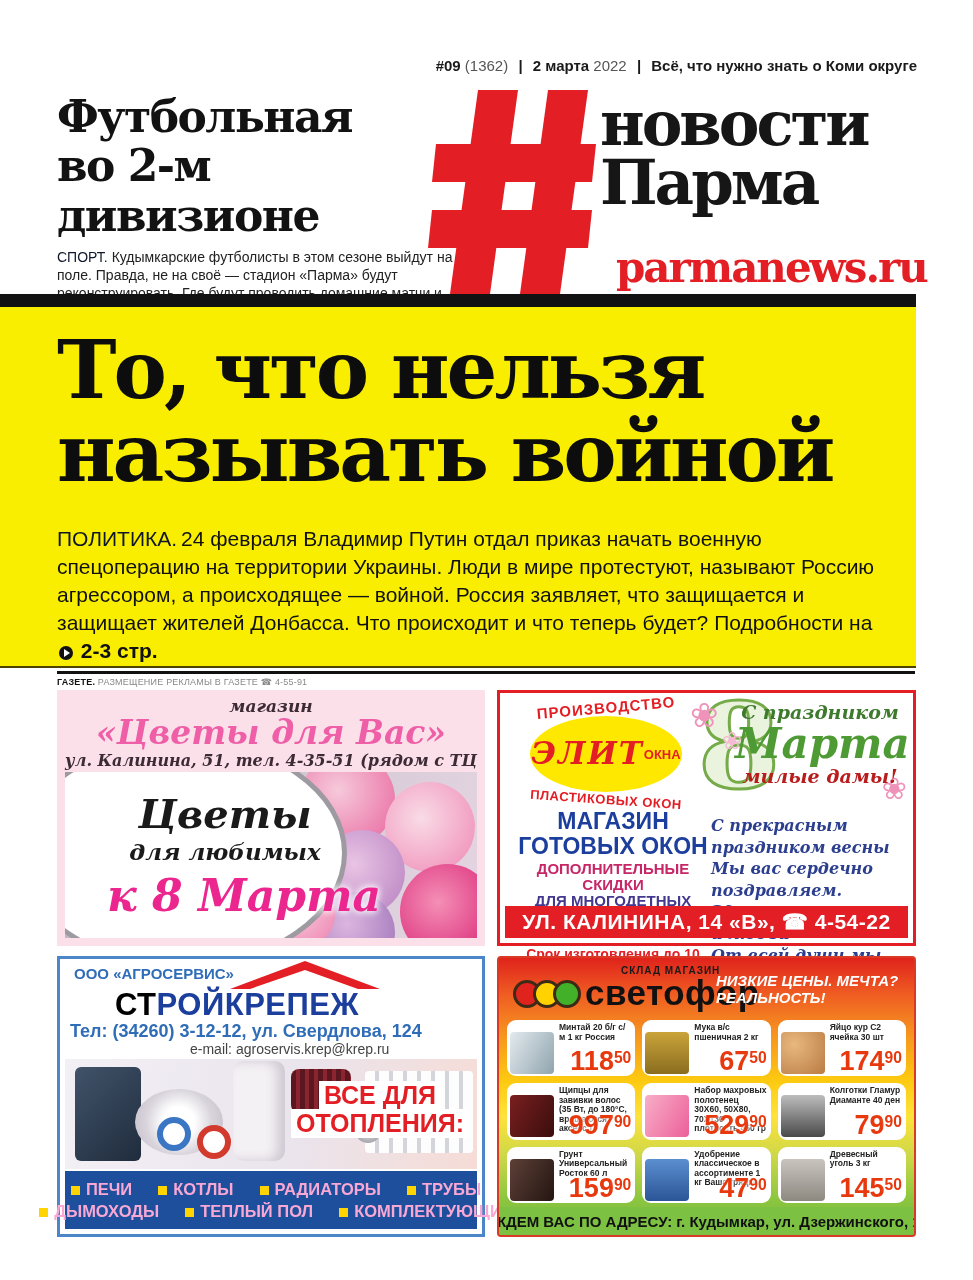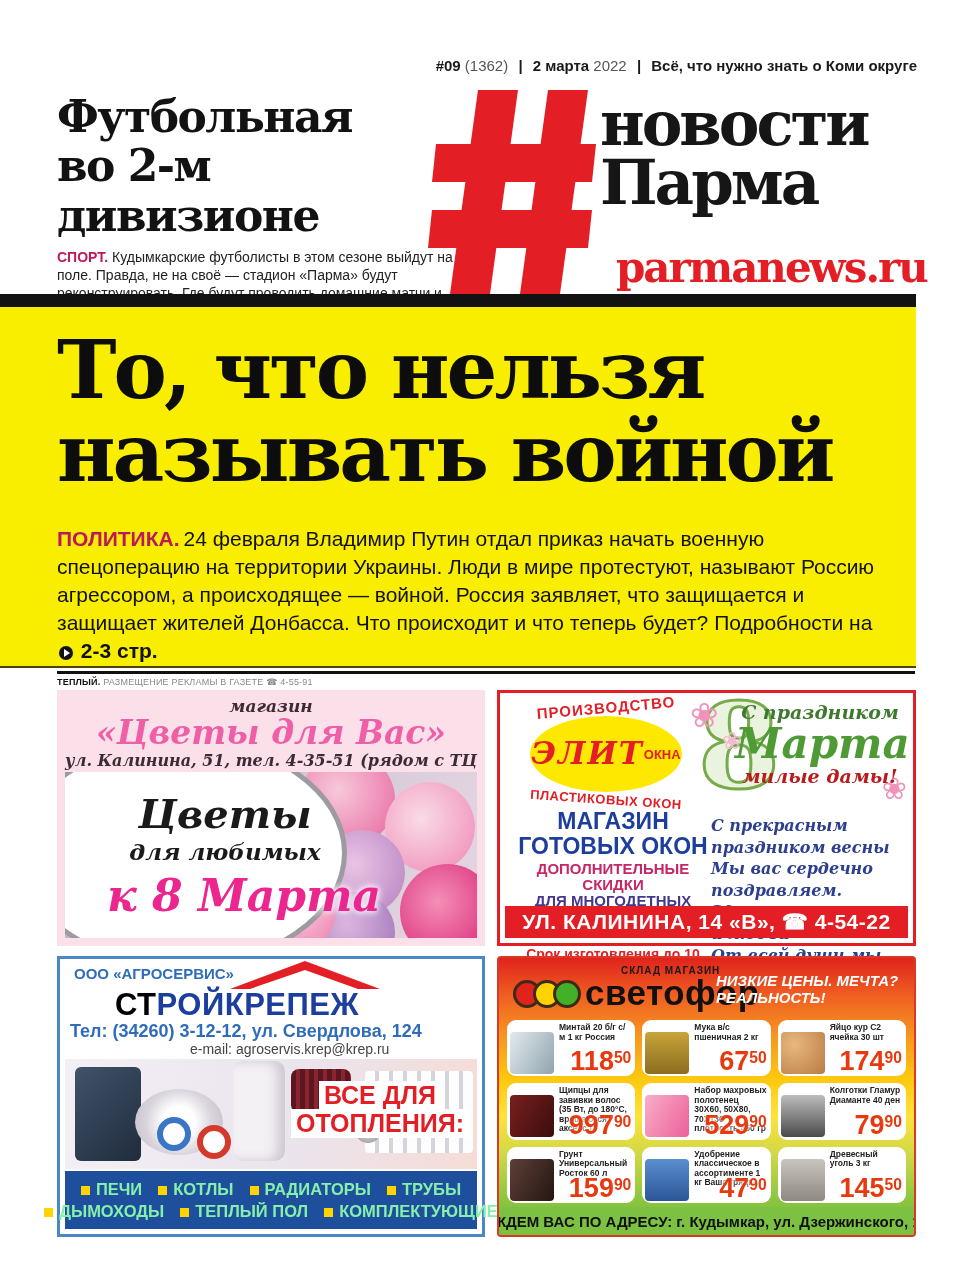--- a/index.html
+++ b/index.html
@@ -10,21 +10,21 @@
   .meta { position:absolute; top:57px; right:56px; font-size:15px; color:#1a1a1a; white-space:nowrap; }
   .meta b { font-weight:bold; }
   .meta .lt { color:#555; font-weight:normal; }
   .meta .sep { margin:0 6px; color:#1a1a1a; font-weight:bold; }
 
   
   .top-headline { position:absolute; left:57px; top:92px; width:400px;
       font-family:"DejaVu Serif", serif; font-weight:bold; font-size:44px; line-height:1.12;
       letter-spacing:-1.5px; color:#121212; }
   .sport { position:absolute; left:57px; top:248px; width:418px; font-size:14px; line-height:1.3; color:#222; }
-  .rubric { color:#be185d; font-weight:bold; margin-right:4px; }
+  .rubric { color:#0f172a; font-weight:normal; margin-right:4px; }
   .play-icon { display:inline-block; width:14px; height:14px; border-radius:50%; background:#111;
       position:relative; vertical-align:-2px; margin:0 2px; }
   .play-icon::after { content:""; position:absolute; left:5px; top:3px;
       border-left:6px solid #fff; border-top:4px solid transparent; border-bottom:4px solid transparent; }
   .page-ref { font-weight:bold; }
 
   
   .hash-svg { position:absolute; left:428px; top:90px; }
   .logo-title { position:absolute; left:600px; top:94px; font-family:"DejaVu Serif", serif;
       font-weight:bold; font-size:61px; line-height:0.97; letter-spacing:-3px; color:#161616; }
@@ -115,21 +115,21 @@
   .radiator { position:absolute; right:4px; top:12px; width:108px; height:82px;
       background:repeating-linear-gradient(90deg,#fdfdfe 0 10px,#d4d5da 10px 14px); border-radius:4px; }
   .valve { position:absolute; left:290px; top:58px; width:26px; height:26px; border-radius:50%;
       background:radial-gradient(circle,#e8e8ea,#8d8d93); }
   .st-slogan { position:absolute; right:8px; top:22px; text-align:center; }
   .st-slogan div { display:inline-block; background:#fff; color:#e31e24; font-weight:bold; font-size:25px;
       line-height:1.05; padding:1px 5px; }
   .stroy-bar { position:absolute; left:5px; right:5px; bottom:5px; height:58px; background:#1d4f9c;
       display:flex; flex-direction:column; align-items:center; justify-content:center; row-gap:3px; }
   .st-row { display:flex; column-gap:16px; }
-  .st-item { color:#86efac; font-weight:bold; font-size:16.5px; white-space:nowrap; }
+  .st-item { color:#f9a8d4; font-weight:bold; font-size:16.5px; white-space:nowrap;padding-left:10px; }
   .bullet { display:inline-block; width:9px; height:9px; background:#ffd400; margin-right:6px; }
 
   
   .svet { position:absolute; left:497px; top:956px; width:419px; height:281px; border-radius:4px;
       border:2px solid #d93a26; overflow:hidden;
       background:linear-gradient(180deg,#e0231c 0%,#ef5c22 13%,#f69220 27%,#fdc910 44%,#ffe23a 57%,#cfd848 71%,#8cc63f 87%,#74b843 100%); }
   .svet-head { position:relative; height:60px; }
   .tl { position:absolute; left:14px; top:22px; display:flex; }
   .tl span { width:28px; height:28px; border-radius:50%; border:3px solid #3d2b16; margin-left:-8px; }
   .tl span:first-child { margin-left:0; background:#e0231c; }
@@ -206,21 +206,21 @@
     </div>
     <div class="politics">
       <span class="rubric">ПОЛИТИКА.</span><span>24 февраля Владимир Путин отдал приказ начать военную спецоперацию на территории Украины. Люди в мире протестуют, называют Россию агрессором, а происходящее — войной. Россия заявляет, что защищается и защищает жителей Донбасса. Что происходит и что теперь будет? Подробности на</span>
       <span class="play-icon"></span>
       <span class="page-ref">2-3 стр.</span>
     </div>
   </div>
 
   <div class="ad-rule"></div>
   <div class="ad-notice">
-    <b>ТЕПЛЫЙ.</b>
+    <b>ГАЗЕТЕ.</b>
     <span>РАЗМЕЩЕНИЕ РЕКЛАМЫ В ГАЗЕТЕ</span>
     <span>☎</span>
     <span>4-55-91</span>
   </div>
 
   <div class="flower">
     <div class="fl-tag">магазин</div>
     <div class="fl-name">«Цветы для Вас»</div>
     <div class="fl-addr">ул. Калинина, 51, тел. 4-35-51 (рядом с ТЦ «Евромир»)</div>
     <div class="fl-photo">

